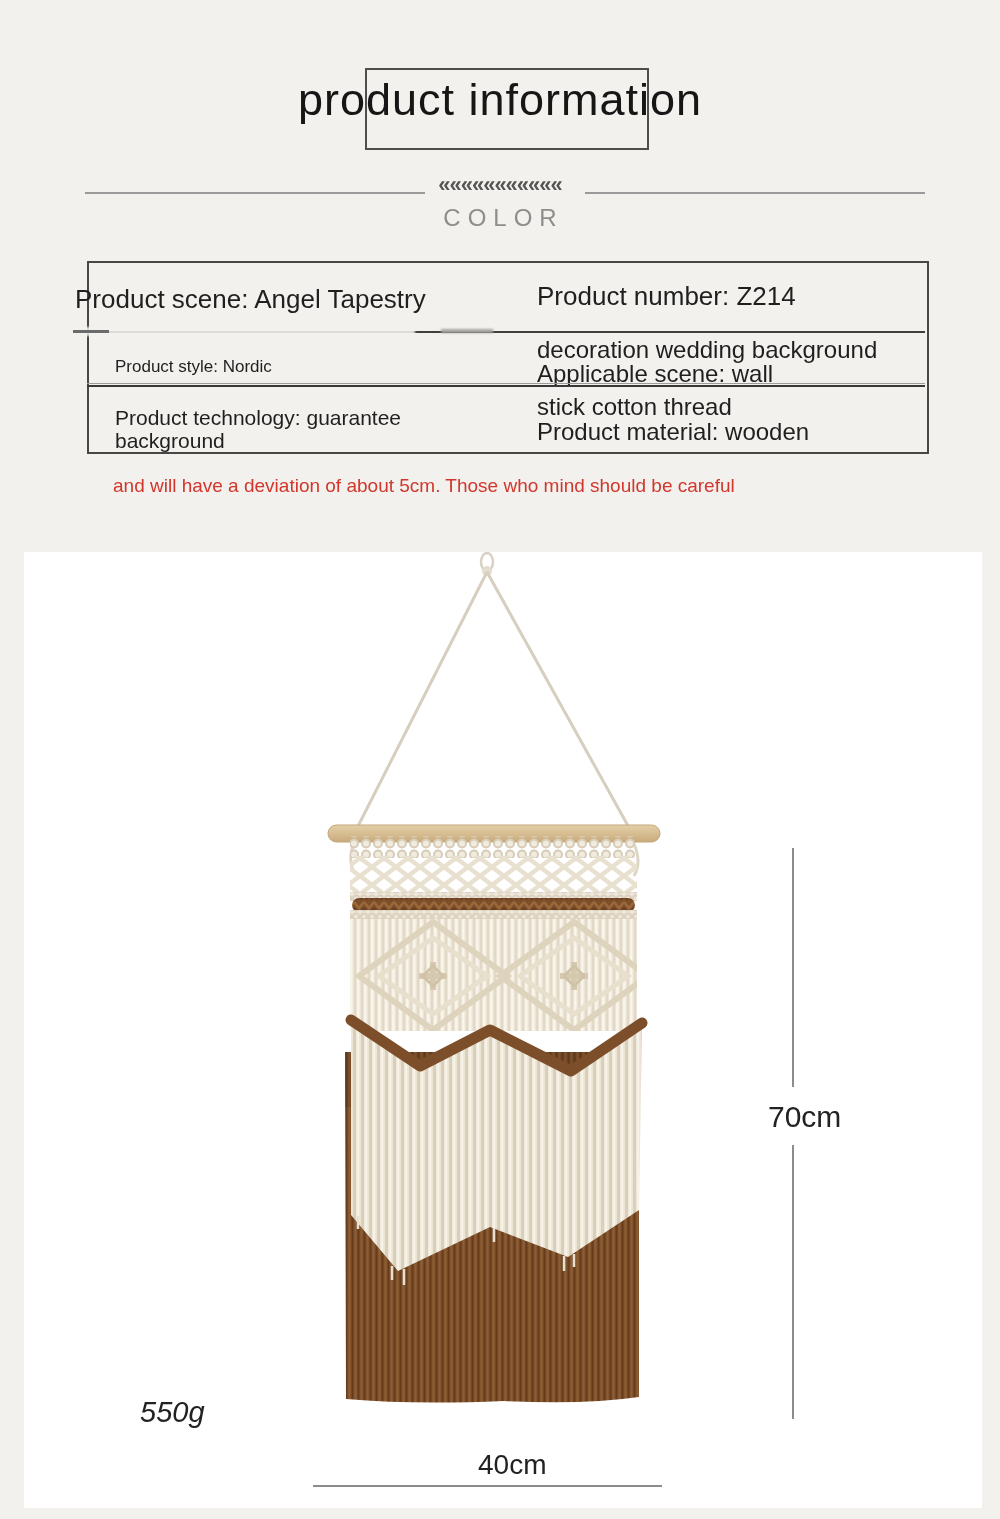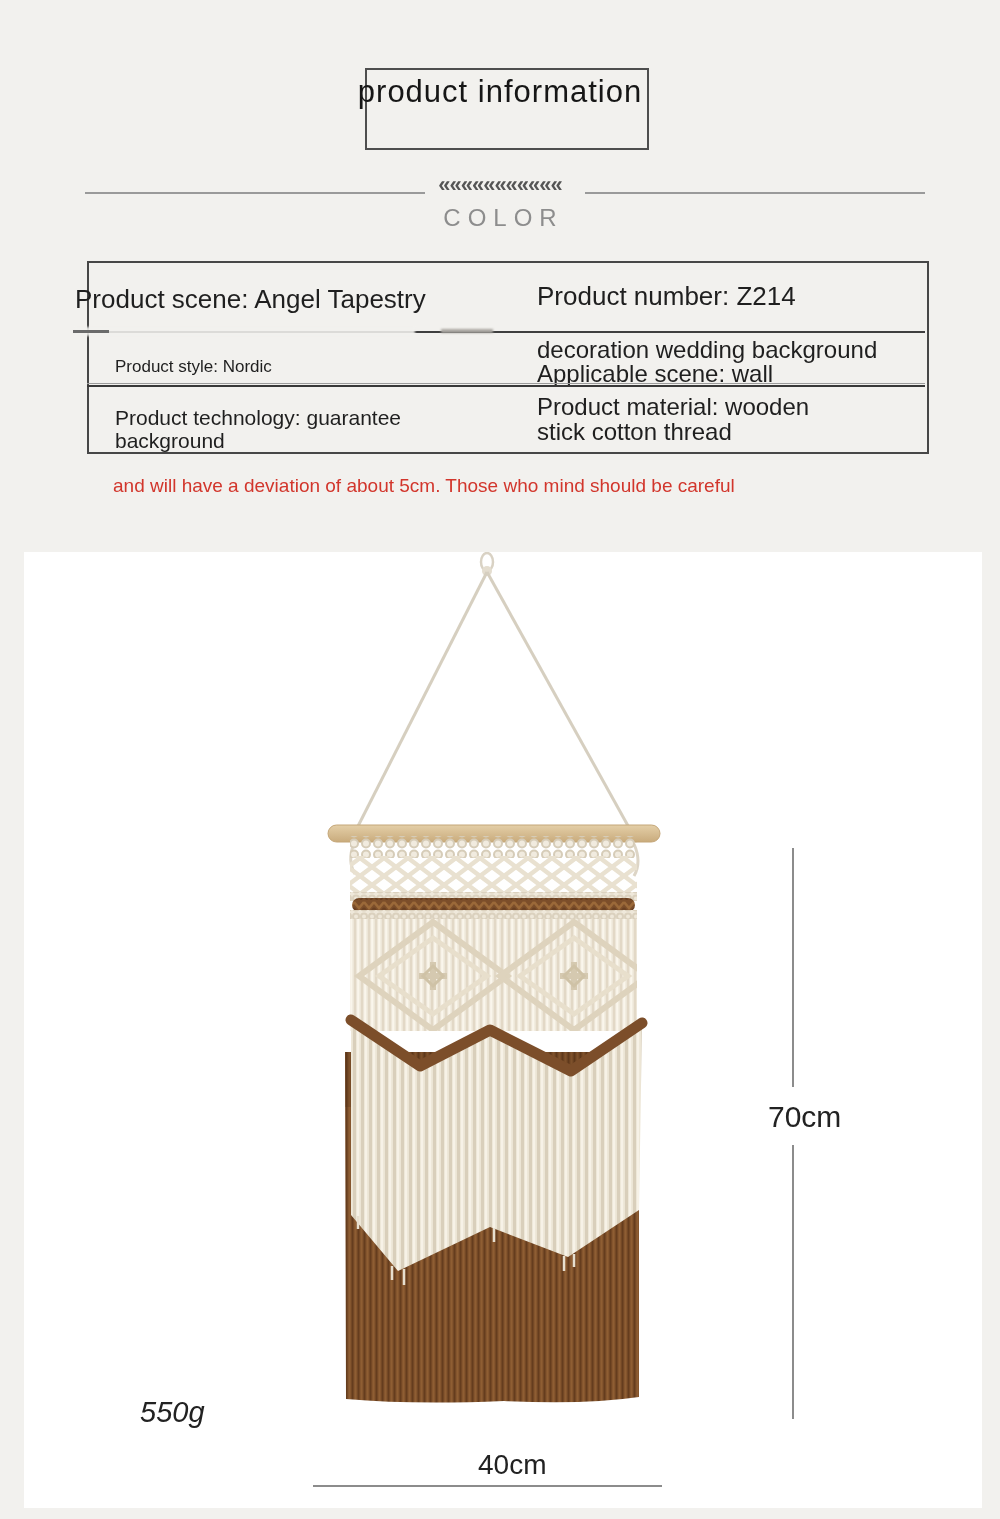--- a/index.html
+++ b/index.html
@@ -11,21 +11,21 @@
   }
   .abs{position:absolute;}
 
   
   .title-rect{
     left:365px;top:68px;width:280px;height:78px;
     border:2px solid #4e4e4e;background:transparent;
   }
   .page-title{
     left:0;right:0;top:74px;text-align:center;
-    font-size:31px;font-weight:400;letter-spacing:1px;color:#161616;
+    font-size:45px;font-weight:400;letter-spacing:1px;color:#161616;
   }
 
   
   .rule{height:2px;background:#9a9a9a;}
   .rule-left{left:85px;top:192px;width:340px;}
   .rule-right{left:585px;top:192px;width:340px;}
   .arrows{
     left:0;right:0;top:172px;text-align:center;
     font-size:22px;font-weight:700;color:#555;letter-spacing:-1px;
   }
@@ -90,22 +90,22 @@
   </div>
 
   <div class="div2a"></div>
   <div class="div2b"></div>
 
   <div class="cell tr3-left">
     <div>Product technology: guarantee</div>
     <div>background</div>
   </div>
   <div class="cell tr3-right">
+    <div>stick cotton thread</div>
     <div>Product material: wooden</div>
-    <div>stick cotton thread</div>
   </div>
 </div>
 
 <div class="abs note">
   <div>and will have a deviation of about 5cm. Those who mind should be careful</div>
 </div>
 
 <div class="abs photo-box">
   <svg width="958" height="956" viewBox="0 0 958 956">
     <defs>

